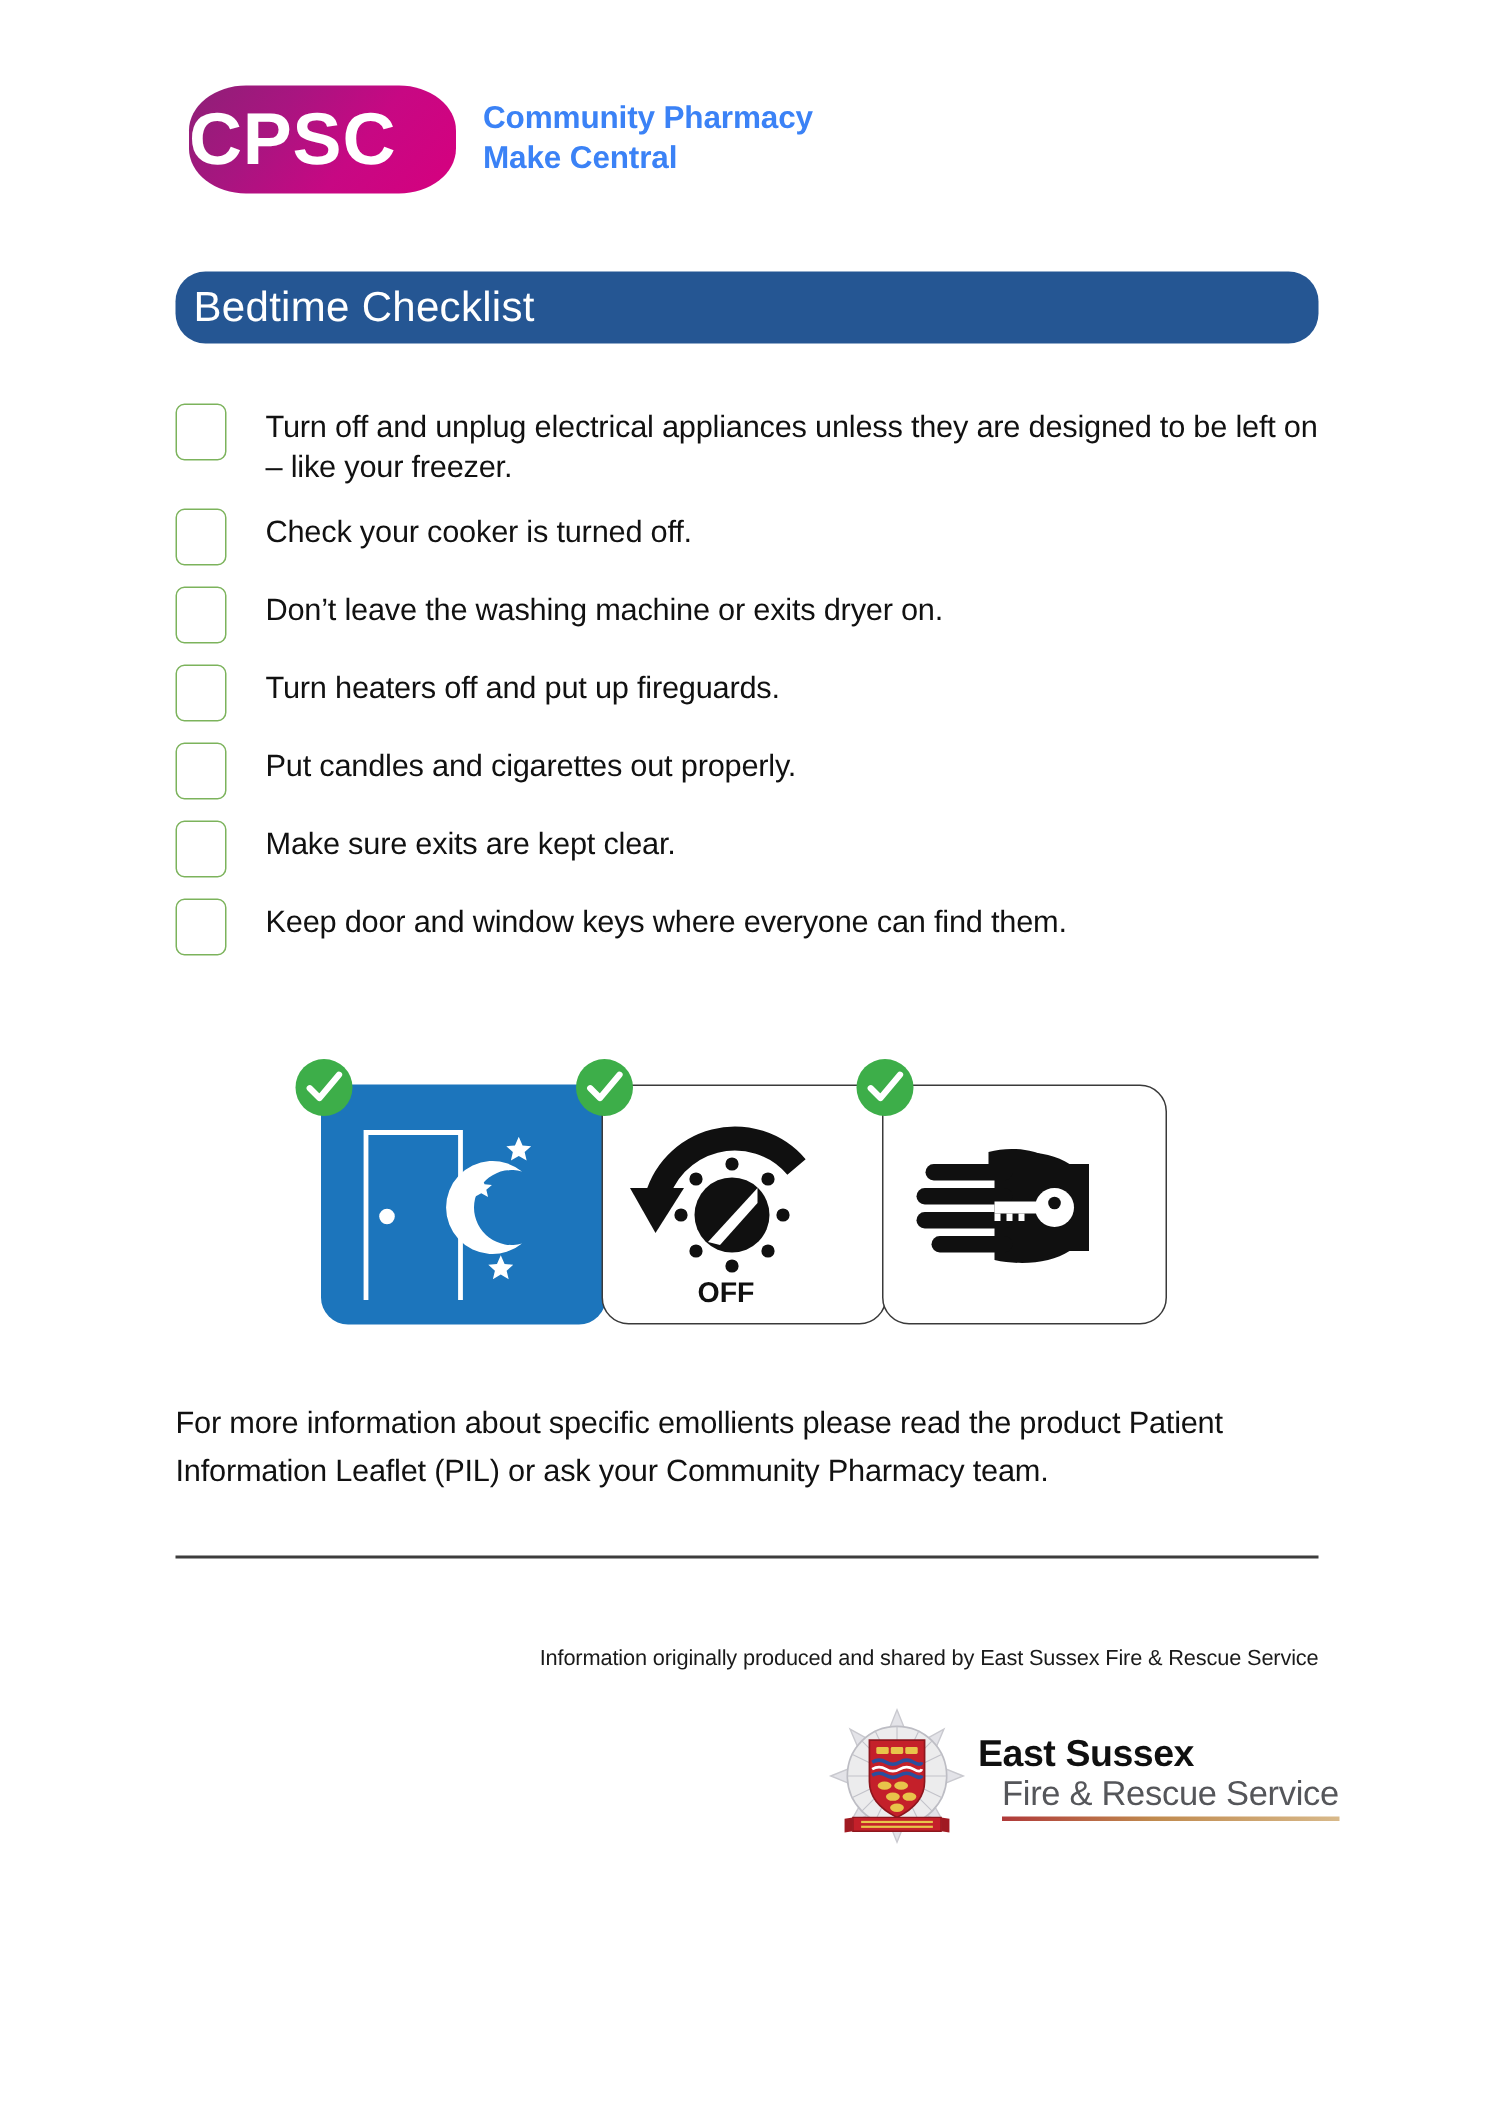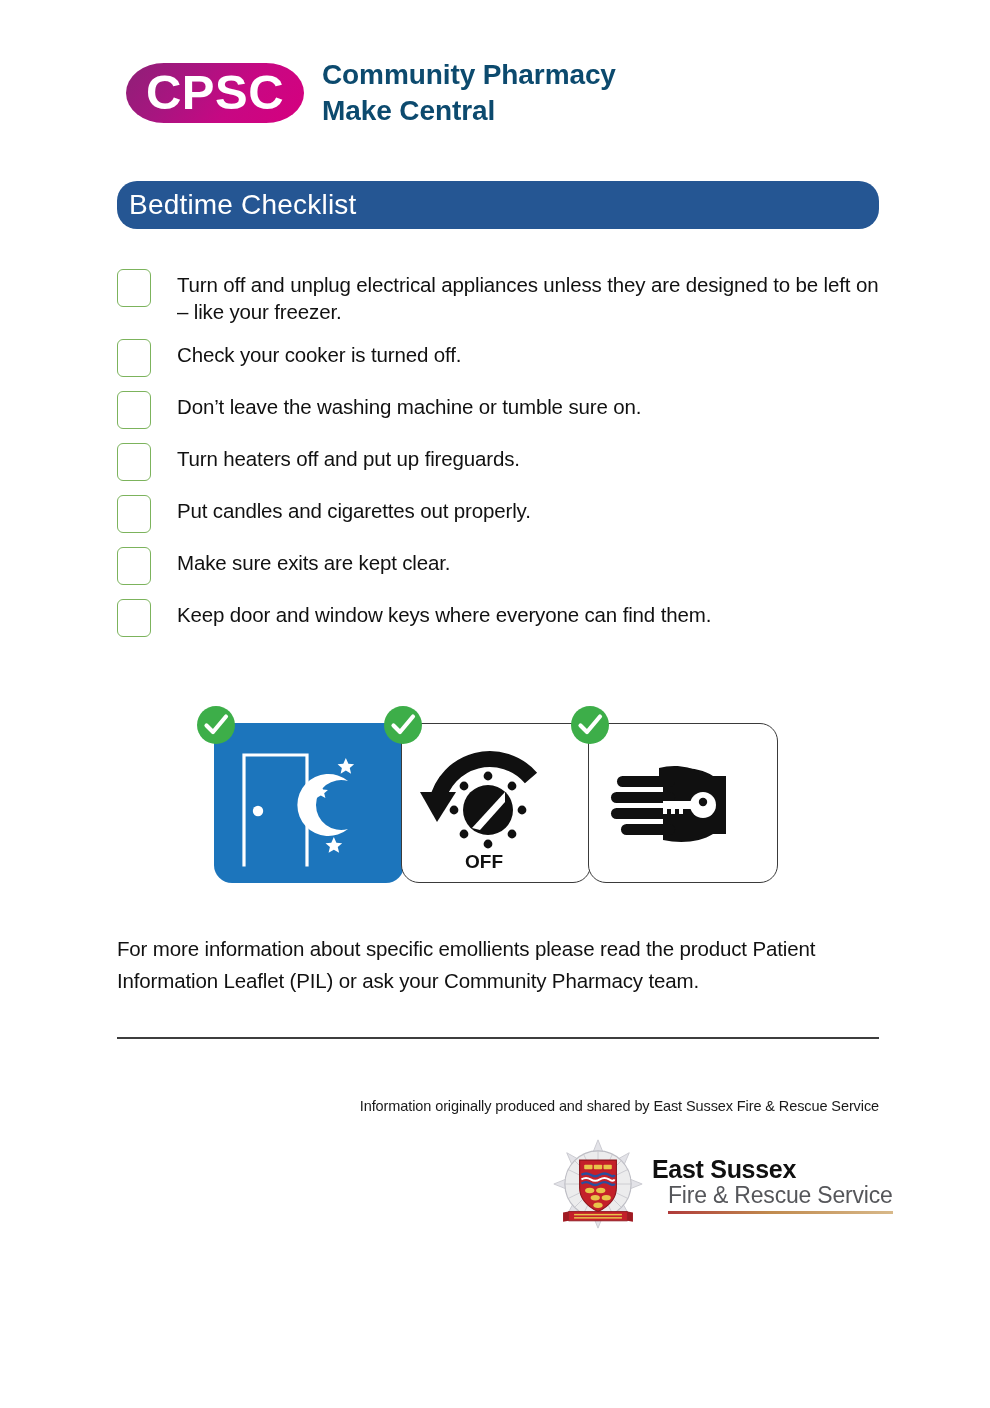--- a/index.html
+++ b/index.html
@@ -27,40 +27,40 @@
   .brand {
     position: absolute;
     left: 126px;
     top: 57px;
     display: flex;
     align-items: center;
     gap: 18px;
   }
   .cpsc-logo {
     width: 178px;
-    height: 60px;
+    height: 72px;
     border-radius: 38px / 30px;
     background: linear-gradient(128deg, #8e2077 0%, #a81580 32%, #c70883 62%, #d6007f 100%);
     display: flex;
     align-items: center;
-    justify-content: center;
+    justify-content: flex-start;
   }
   .cpsc-logo-text {
     color: #ffffff;
     font-size: 49px;
     font-weight: bold;
     letter-spacing: 0.5px;
     line-height: 1;
     font-family: "Liberation Sans", sans-serif;
   }
   .brand-name {
-    font-size: 28px;
+    font-size: 21px;
     font-weight: bold;
     line-height: 1.28;
-    color: #0c4a6e;
+    color: #3b82f6;
     letter-spacing: -0.1px;
   }
   .brand-name .l2 { display: block; }
 
   
   .title-bar {
     position: absolute;
     left: 117px;
     top: 181px;
     width: 762px;
@@ -241,21 +241,21 @@
       <div class="check-label">Turn off and unplug electrical appliances unless they are designed to be left on – like your freezer.</div>
     </div>
 
     <div class="check-row">
       <div class="checkbox"></div>
       <div class="check-label">Check your cooker is turned off.</div>
     </div>
 
     <div class="check-row">
       <div class="checkbox"></div>
-      <div class="check-label">Don’t leave the washing machine or tumble sure on.</div>
+      <div class="check-label">Don’t leave the washing machine or exits dryer on.</div>
     </div>
 
     <div class="check-row">
       <div class="checkbox"></div>
       <div class="check-label">Turn heaters off and put up fireguards.</div>
     </div>
 
     <div class="check-row">
       <div class="checkbox"></div>
       <div class="check-label">Put candles and cigarettes out properly.</div>

